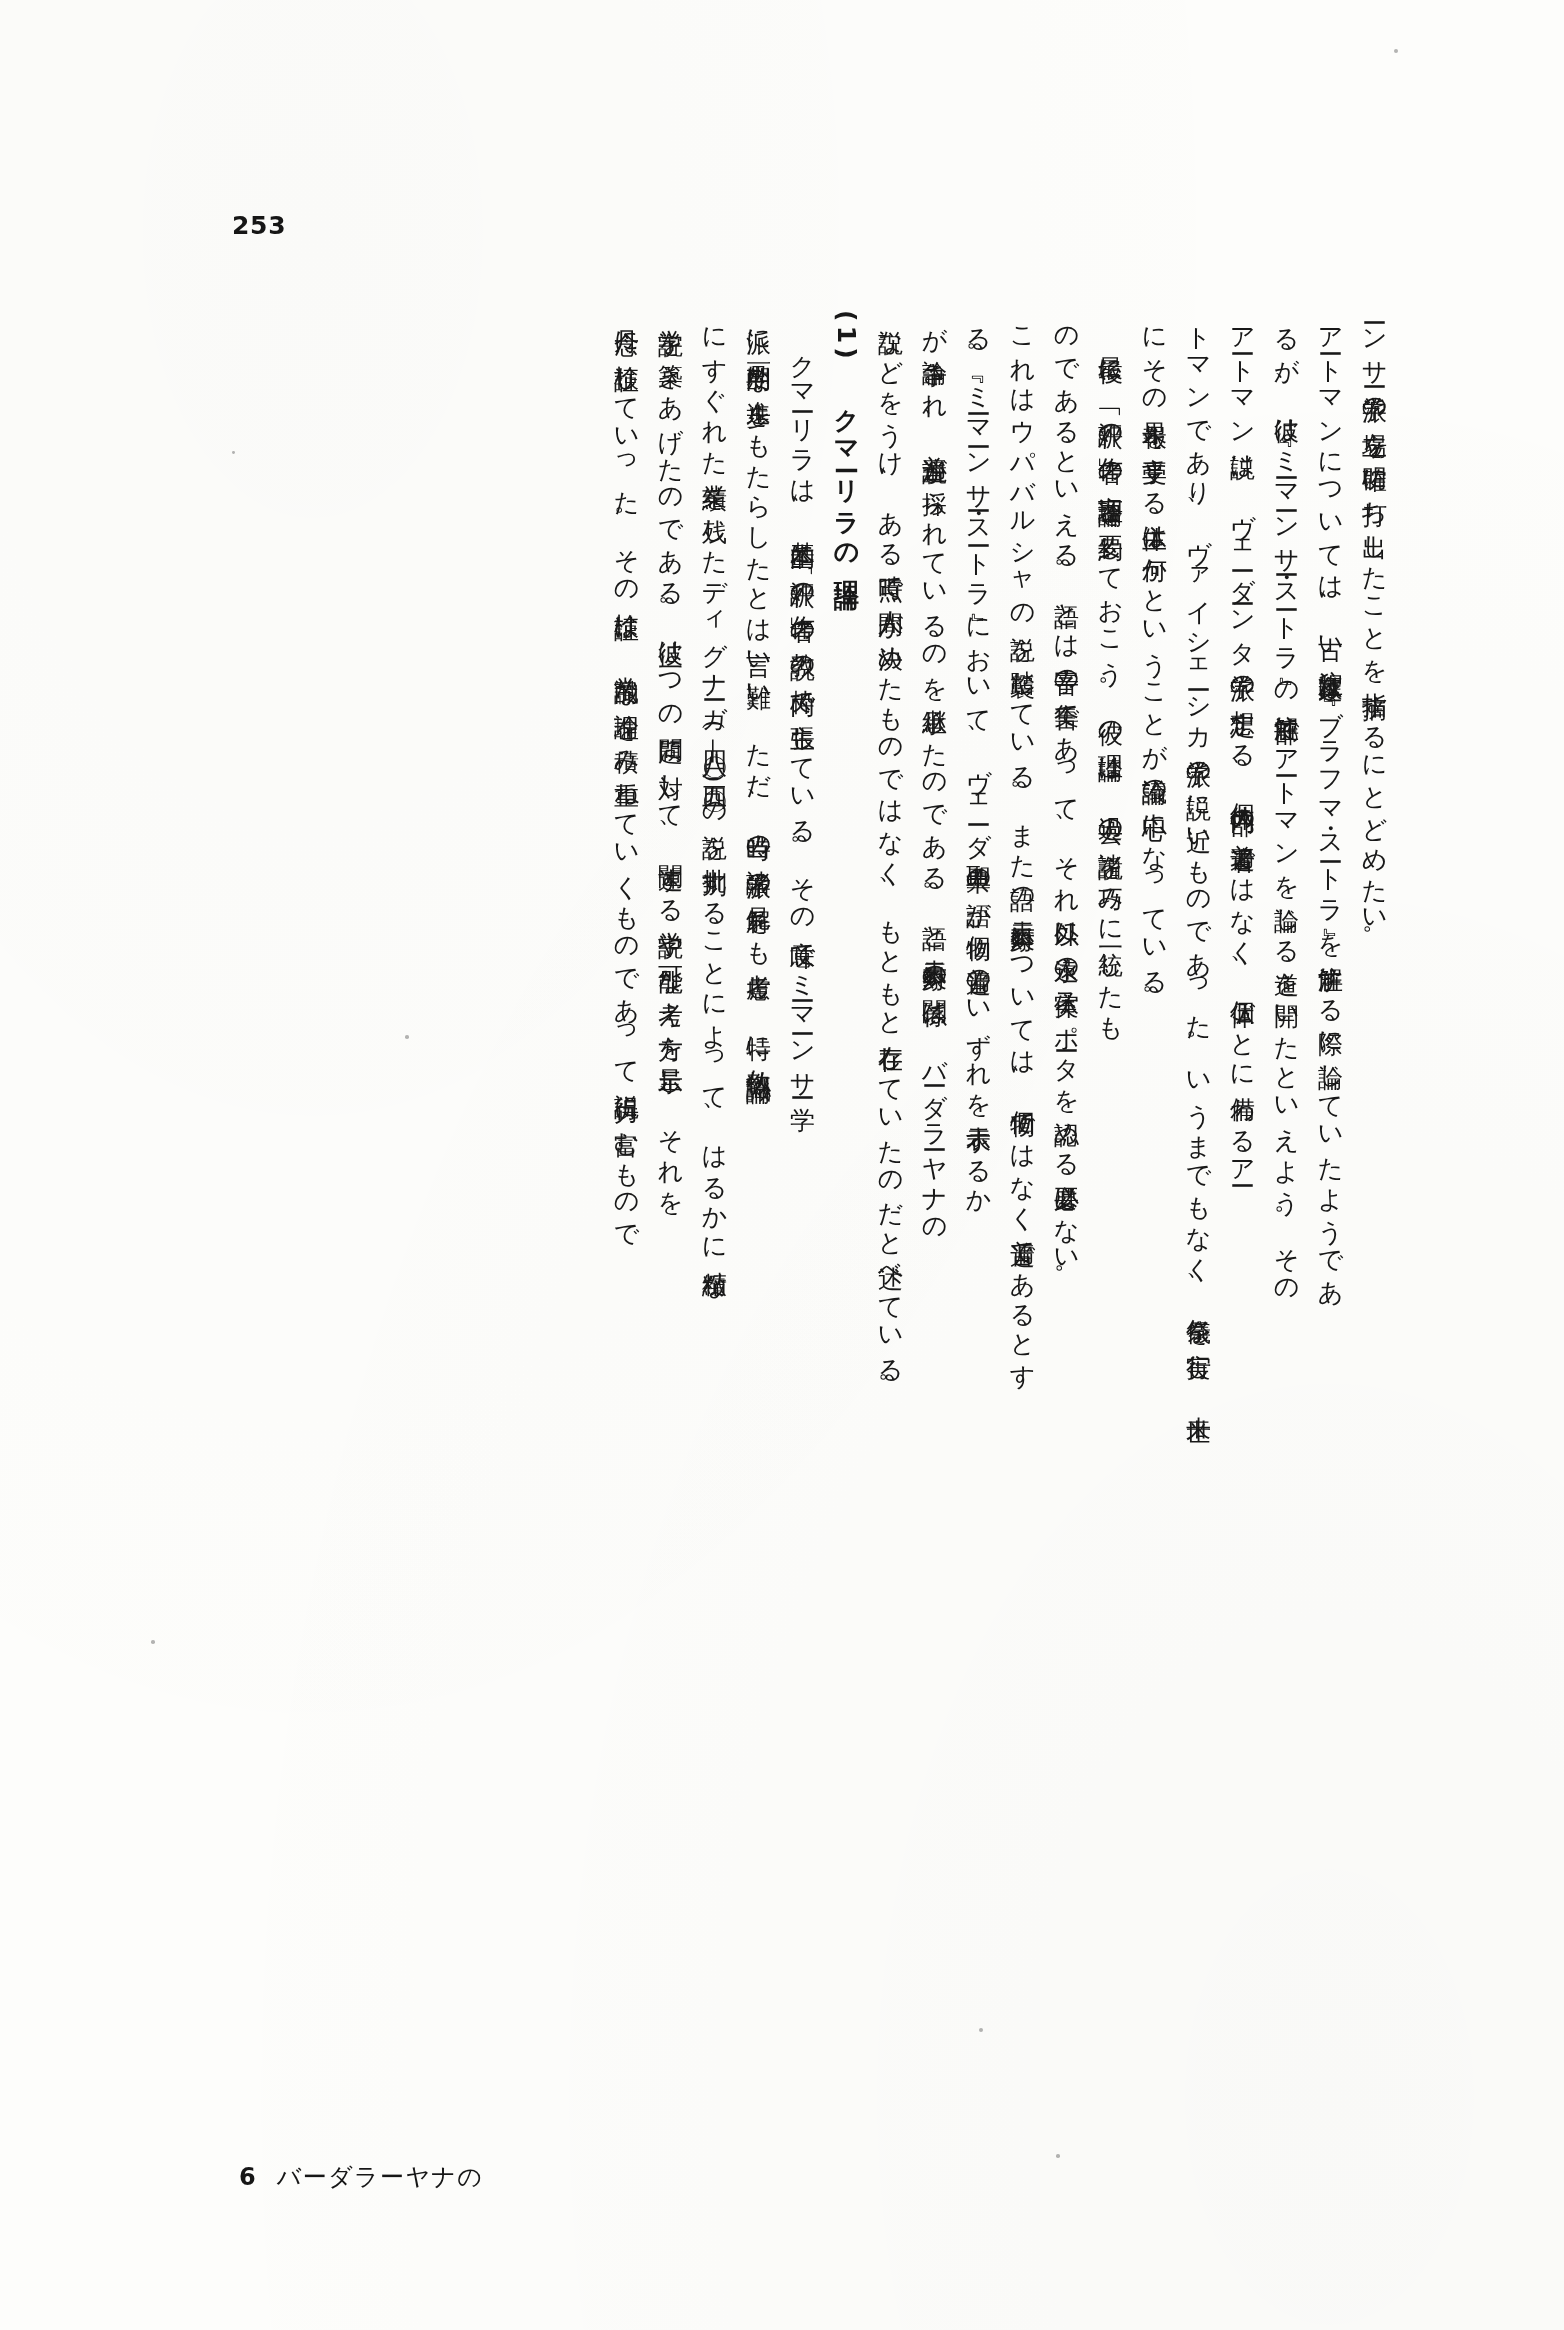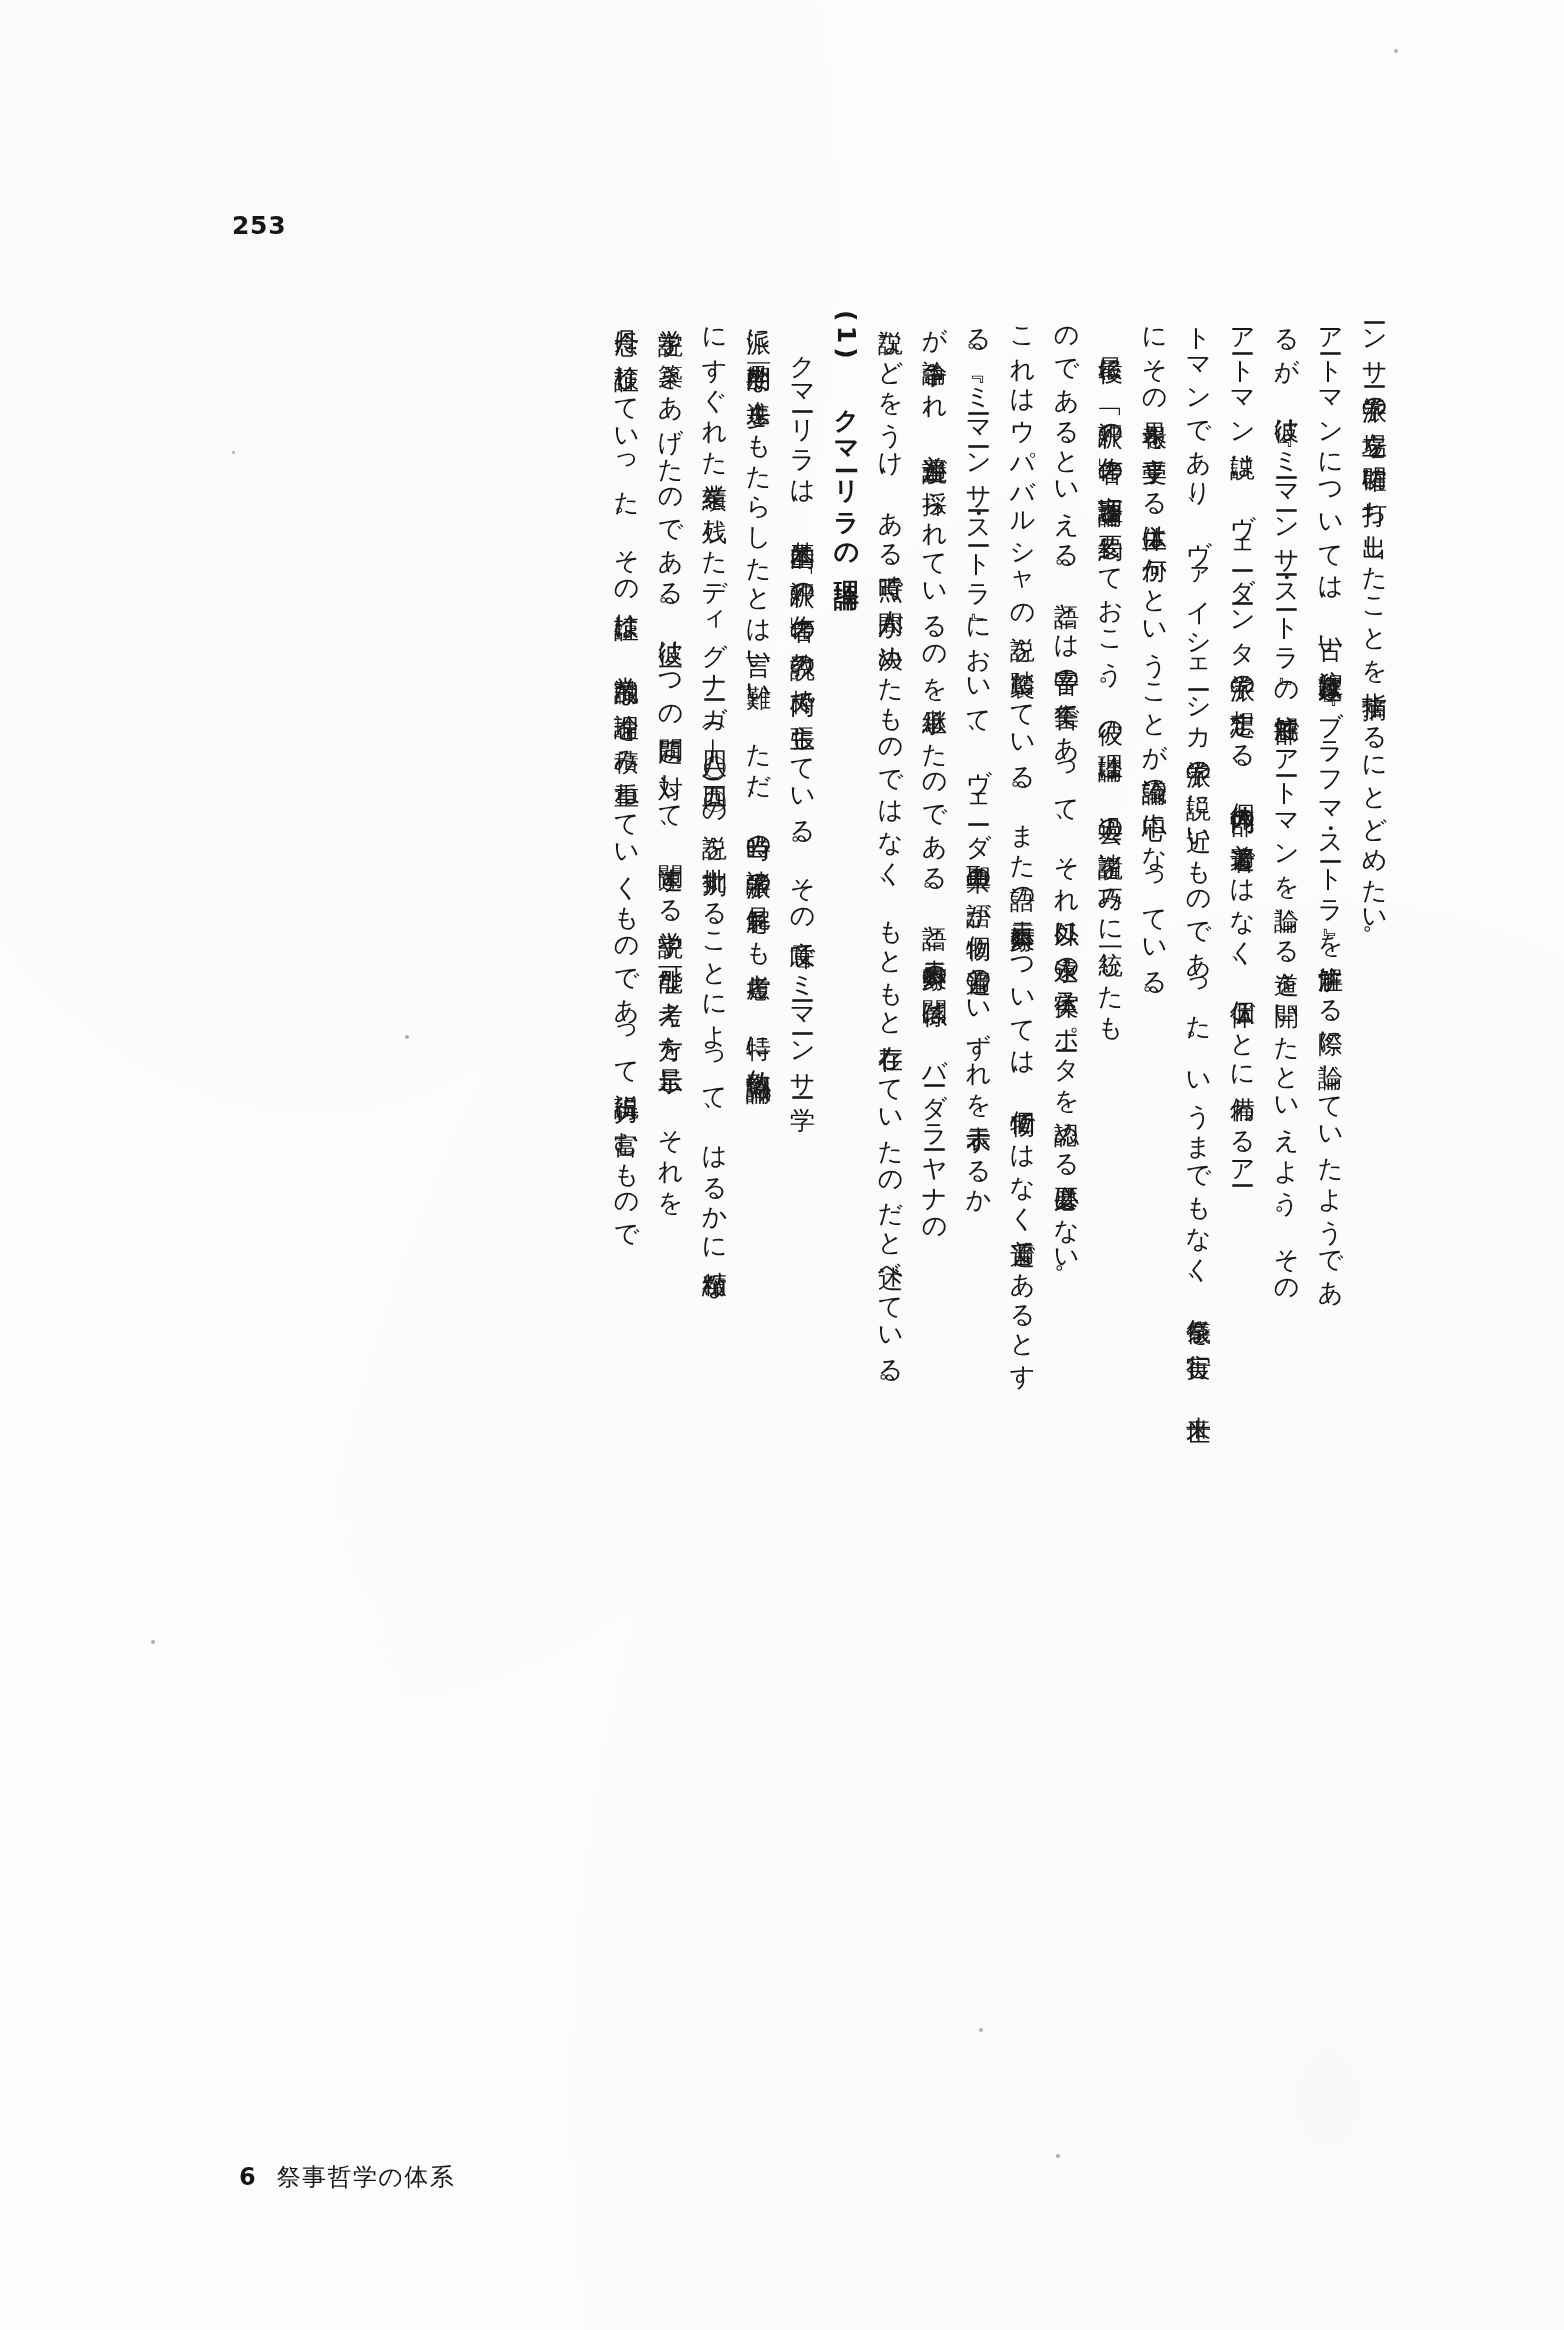--- a/index.html
+++ b/index.html
@@ -122,21 +122,21 @@
     <div class="tcol heading">(1)　クマーリラの理論</div>
     <div class="tcol">　クマーリラは、基本的に「評釈の作者」の教説の枠内で主張している。その意味でミーマーンサー学</div>
     <div class="tcol">派に画期的な進歩をもたらしたとは言い難い。ただ、当時の諸学派の見解をも考慮し、特に仏教認識論</div>
     <div class="tcol">にすぐれた業績を残したディグナーガ(四八〇—五四〇)の説を批判することによって、はるかに精緻な</div>
     <div class="tcol">学説を築きあげたのである。彼は一つの問題に対して、関連する学説や可能な考え方を呈示し、それを</div>
     <div class="tcol">丹念に検証していった。その検証は、常識的な論理を積み重ねていくものであって説得力に富むもので</div>
   </div>
 
   <div class="running-footer">
     <span class="chapter-no">6</span>
-    <span class="chapter-title">祭事哲学の体系</span>
+    <span class="chapter-title">バーダラーヤナの</span>
   </div>
 
   <div class="speck" style="top:49px;left:1394px;width:4.2px;height:4.2px;"></div>
   <div class="speck" style="top:1035px;left:405px;width:3.5px;height:3.5px;"></div>
   <div class="speck" style="top:1640px;left:151px;width:3.5px;height:3.5px;"></div>
   <div class="speck" style="top:2028px;left:979px;width:4.2px;height:4.2px;"></div>
   <div class="speck" style="top:2154px;left:1056px;width:3.5px;height:3.5px;"></div>
   <div class="speck" style="top:451px;left:232px;width:2.8px;height:2.8px;"></div>
 </div>
 

